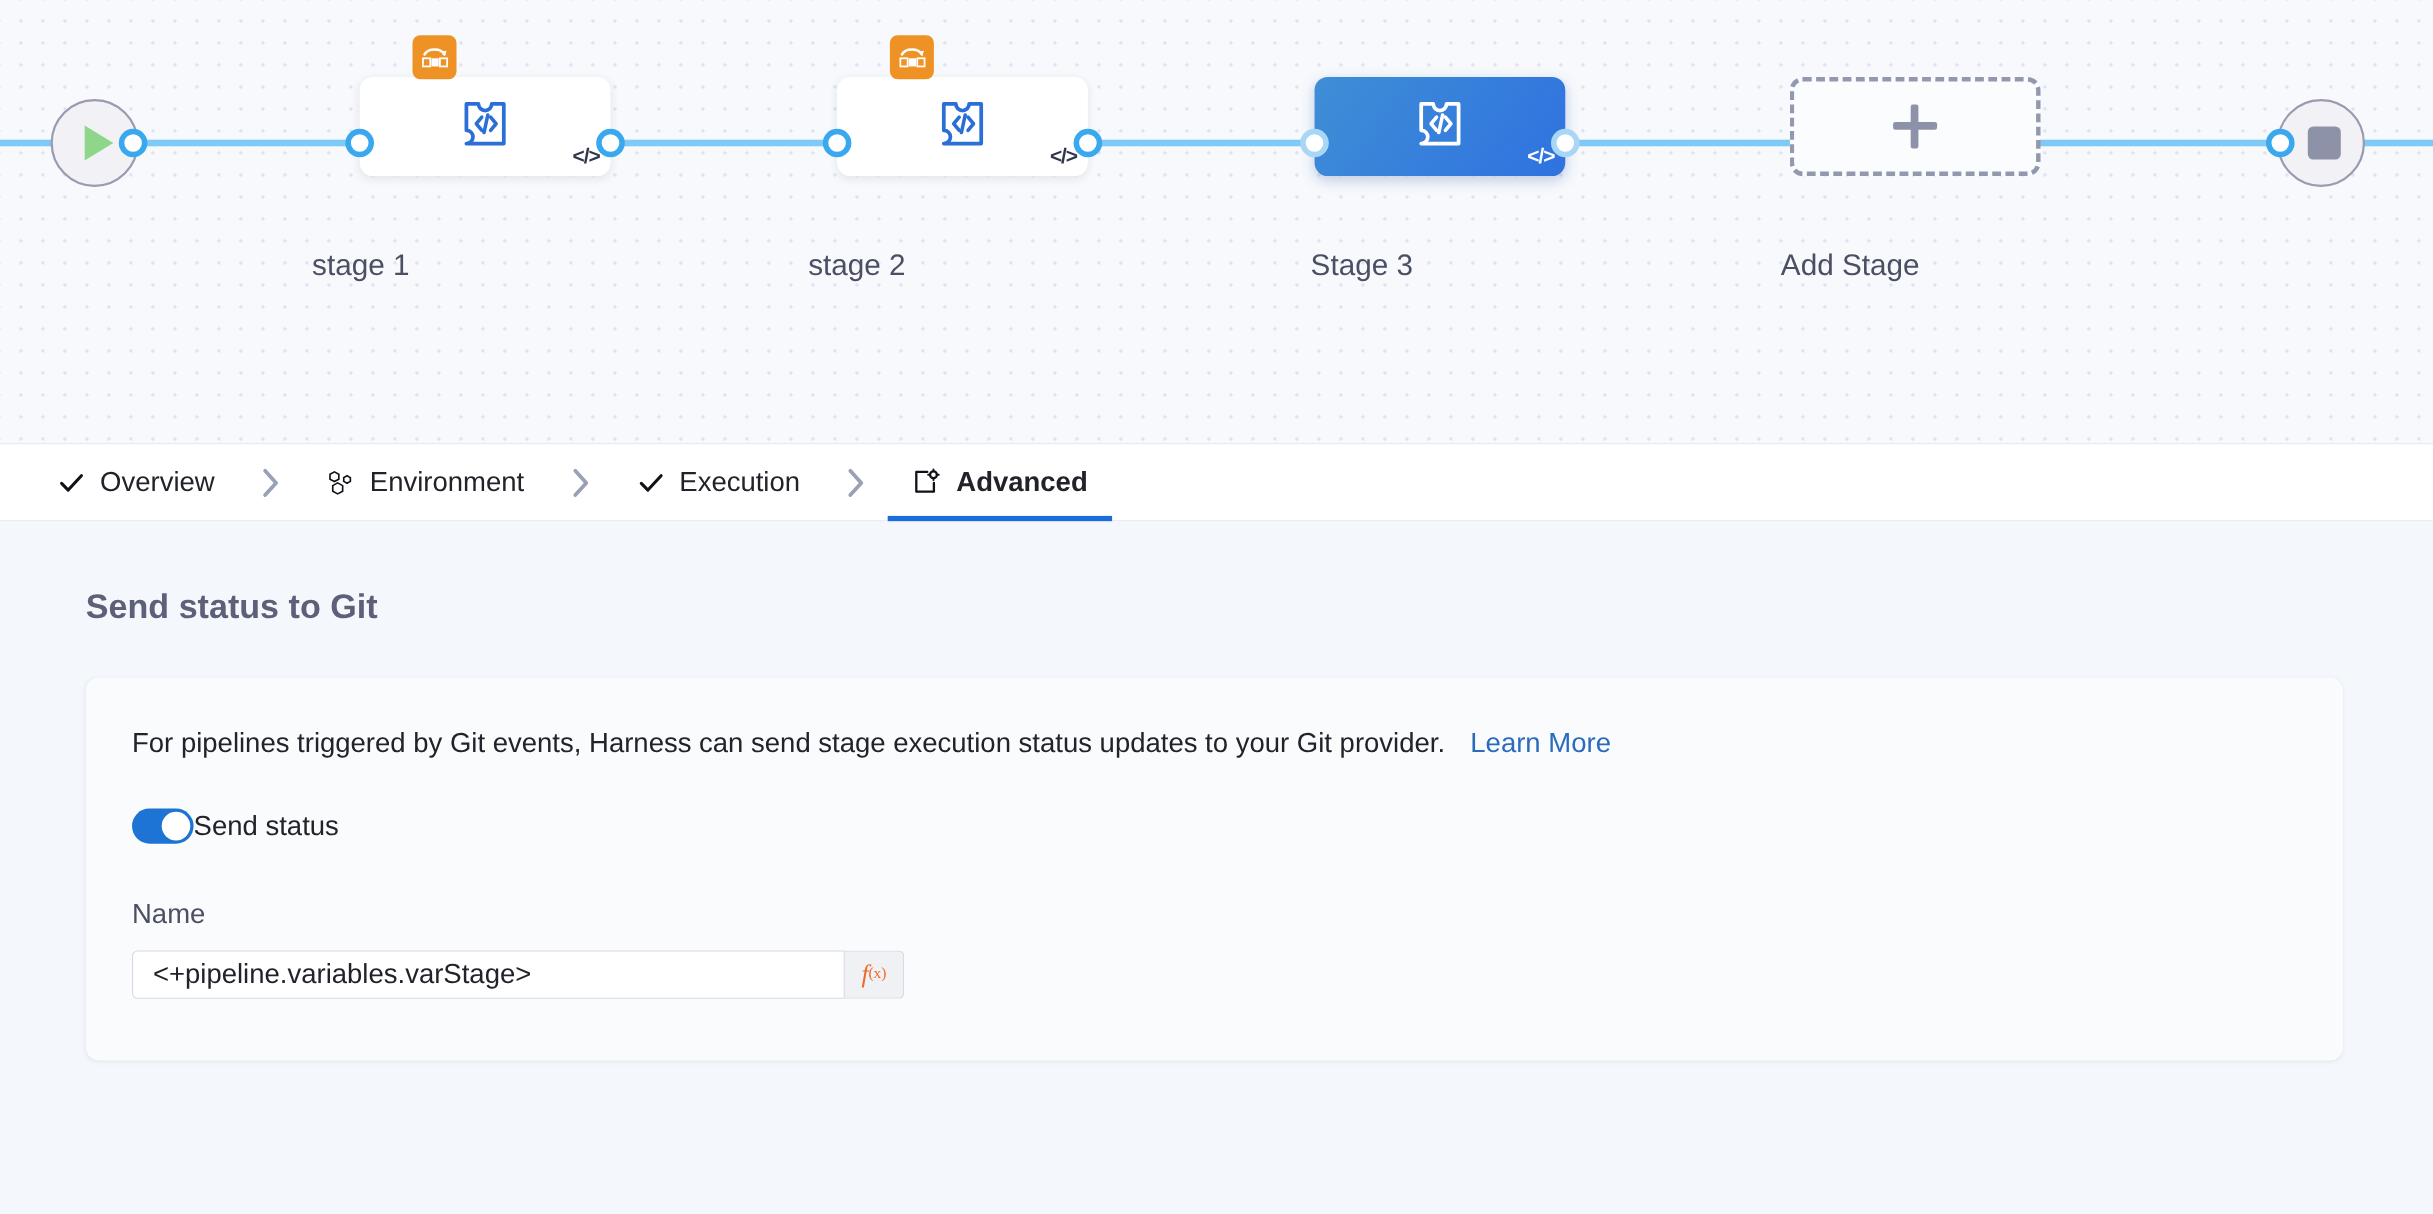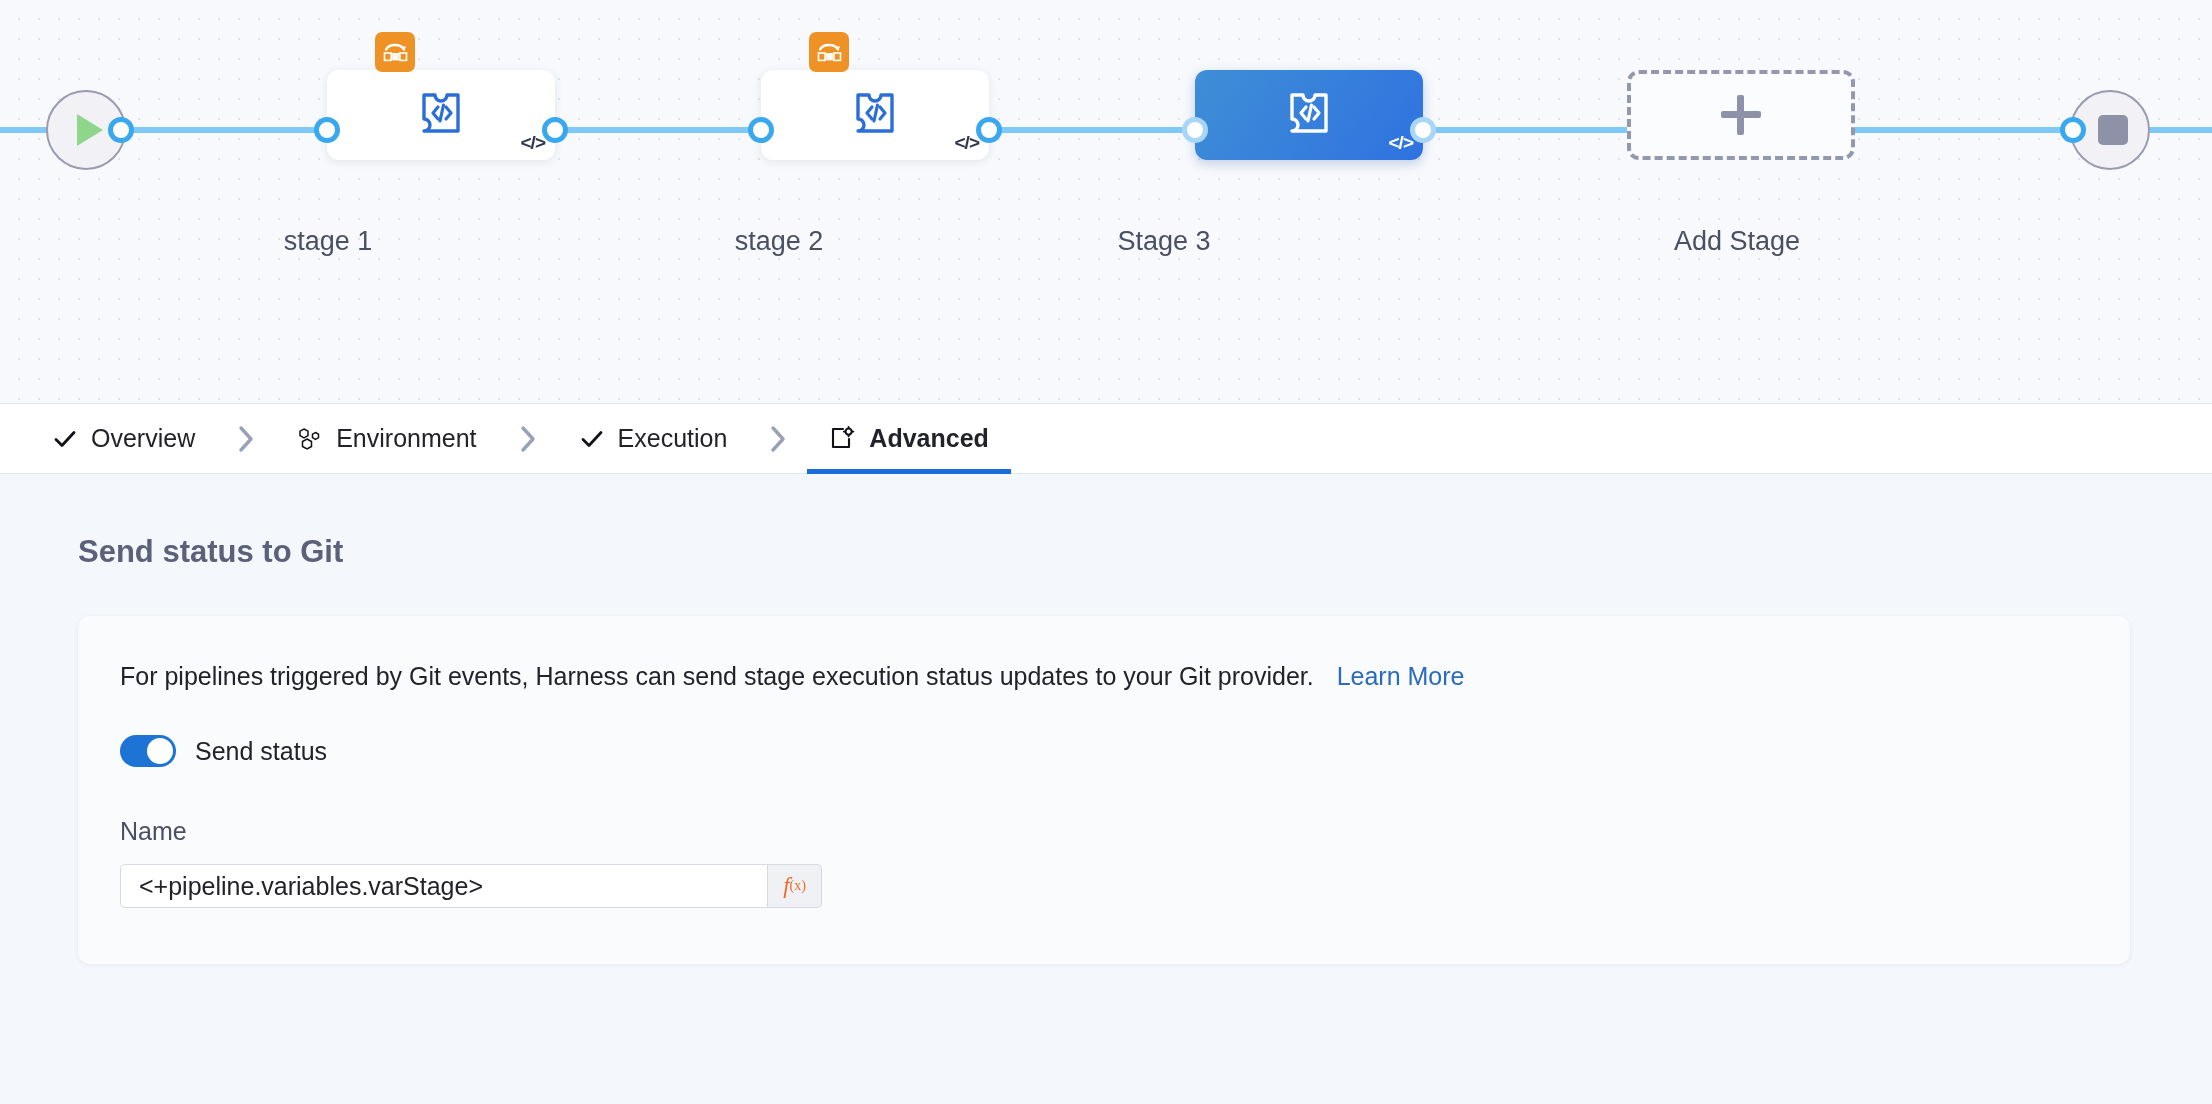--- a/index.html
+++ b/index.html
@@ -219,21 +219,20 @@
     margin-bottom: 44px;
   }
   .card-desc a {
     color: #2a6bbd;
     text-decoration: none;
     margin-left: 16px;
   }
   .toggle-row {
     display: flex;
     align-items: center;
-    gap: 19px;
     margin-bottom: 50px;
   }
   .toggle {
     width: 56px; height: 32px;
     border-radius: 16px;
     background: #1d74d4;
     position: relative;
     cursor: pointer;
     flex: none;
   }
@@ -352,26 +351,26 @@
         <path d="M9 8 h11 a6 6 0 0 0 12 0 h11 v36 H9 a6 6 0 0 0 0-12 V8 Z" fill="none" stroke="#ffffff" stroke-width="3.4" stroke-linejoin="round"></path>
         <path d="M23 20 L18 26 L23 32" fill="none" stroke="#ffffff" stroke-width="3.2" stroke-linecap="round" stroke-linejoin="round"></path>
         <path d="M31 20 L36 26 L31 32" fill="none" stroke="#ffffff" stroke-width="3.2" stroke-linecap="round" stroke-linejoin="round"></path>
         <path d="M28.5 18 L25 34" fill="none" stroke="#ffffff" stroke-width="3.2" stroke-linecap="round"></path>
       </svg>
     </div>
     <div class="corner-code">&lt;/&gt;</div>
   </div>
   <div class="port" style="left:1182px;border-color:#a8d6f7;"></div>
   <div class="port" style="left:1410px;border-color:#a8d6f7;"></div>
-  <div class="node-label" style="left:1004px;">Stage 3</div>
+  <div class="node-label" style="left:1078px;">Stage 3</div>
 
   <div class="add-stage">
     <div class="plus-glyph"></div>
   </div>
-  <div class="node-label" style="left:1577px;">Add Stage</div>
+  <div class="node-label" style="left:1522px;">Add Stage</div>
 
   <div class="port" style="left:2060px;"></div>
   <div class="end-node">
     <div class="stop-sq"></div>
   </div>
 </div>
 
 <div class="tabbar">
 
   <div class="tab">

